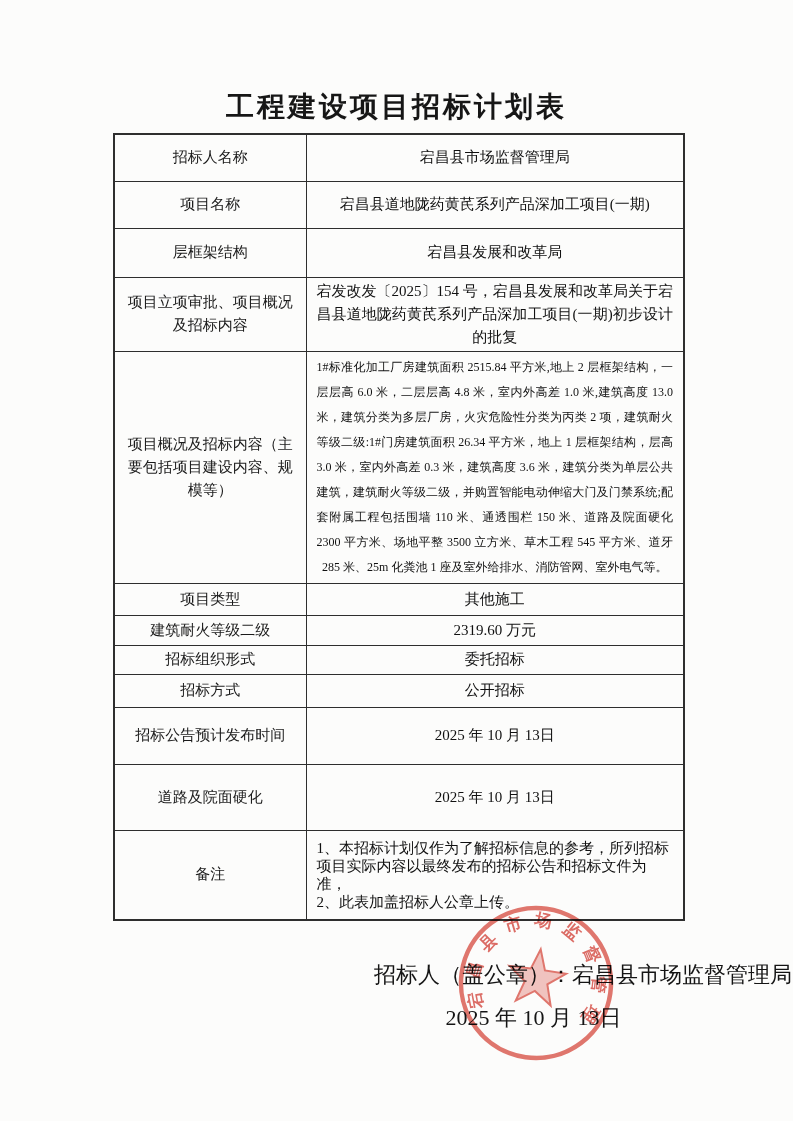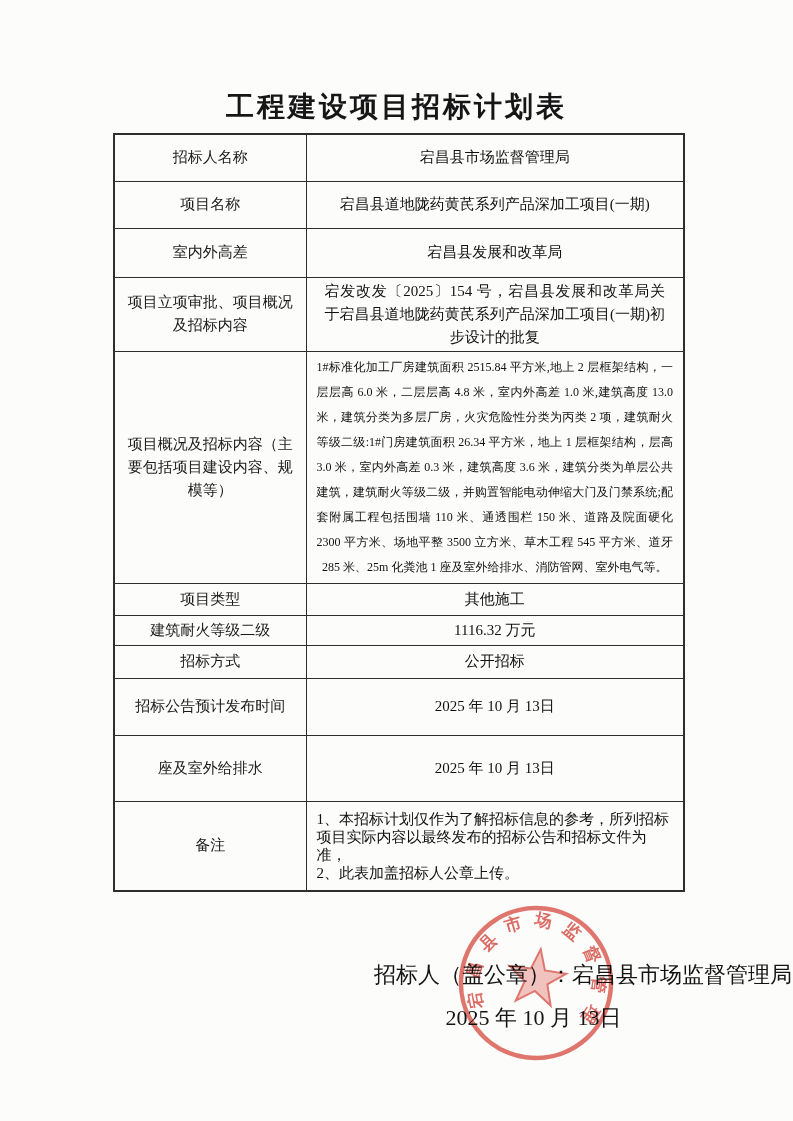--- a/index.html
+++ b/index.html
@@ -56,21 +56,21 @@
     text-align:justify;
     text-align-last:center;
     line-height:25px;
     font-size:12px;
     padding:3px 10px;
   }
   .value-cell.approval{
     text-align:justify;
     text-align-last:center;
     line-height:23px;
-    padding:2px 18px;
+    padding:2px 10px;
   }
   .value-cell.remarks{
     text-align:left;
     white-space:pre-line;
     line-height:18px;
     padding:4px 10px;
     vertical-align:middle;
   }
   tr.r1{height:47px;} tr.r2{height:47px;} tr.r3{height:49px;}
   tr.r4{height:69px;} tr.r5{height:226px;} tr.r6{height:32px;}
@@ -123,49 +123,53 @@
     <tbody>
       <tr class="r1">
         <td class="label-cell">招标人名称</td>
         <td class="value-cell">宕昌县市场监督管理局</td>
       </tr>
       <tr class="r2">
         <td class="label-cell">项目名称</td>
         <td class="value-cell">宕昌县道地陇药黄芪系列产品深加工项目(一期)</td>
       </tr>
       <tr class="r3">
-        <td class="label-cell">室内外高差</td>
+        <td class="label-cell">层框架结构</td>
         <td class="value-cell">宕昌县发展和改革局</td>
       </tr>
       <tr class="r4">
         <td class="label-cell">项目立项审批、项目概况及招标内容</td>
         <td class="value-cell approval">宕发改发〔2025〕154 号，宕昌县发展和改革局关于宕昌县道地陇药黄芪系列产品深加工项目(一期)初步设计的批复</td>
       </tr>
       <tr class="r5">
         <td class="label-cell">项目概况及招标内容（主要包括项目建设内容、规模等）</td>
         <td class="value-cell longtext">1#标准化加工厂房建筑面积 2515.84 平方米,地上 2 层框架结构，一层层高 6.0 米，二层层高 4.8 米，室内外高差 1.0 米,建筑高度 13.0 米，建筑分类为多层厂房，火灾危险性分类为丙类 2 项，建筑耐火等级二级:1#门房建筑面积 26.34 平方米，地上 1 层框架结构，层高 3.0 米，室内外高差 0.3 米，建筑高度 3.6 米，建筑分类为单层公共建筑，建筑耐火等级二级，并购置智能电动伸缩大门及门禁系统;配套附属工程包括围墙 110 米、通透围栏 150 米、道路及院面硬化 2300 平方米、场地平整 3500 立方米、草木工程 545 平方米、道牙 285 米、25m 化粪池 1 座及室外给排水、消防管网、室外电气等。</td>
       </tr>
       <tr class="r6">
         <td class="label-cell">项目类型</td>
         <td class="value-cell">其他施工</td>
       </tr>
       <tr class="r7">
         <td class="label-cell">建筑耐火等级二级</td>
-        <td class="value-cell">1116.32 万元</td>
+        <td class="value-cell">2319.60 万元</td>
+      </tr>
+      <tr class="r8">
+        <td class="label-cell">招标组织形式</td>
+        <td class="value-cell">委托招标</td>
       </tr>
       <tr class="r9">
         <td class="label-cell">招标方式</td>
         <td class="value-cell">公开招标</td>
       </tr>
       <tr class="r10">
         <td class="label-cell">招标公告预计发布时间</td>
         <td class="value-cell">2025 年 10 月 13日</td>
       </tr>
       <tr class="r11">
-        <td class="label-cell">座及室外给排水</td>
+        <td class="label-cell">道路及院面硬化</td>
         <td class="value-cell">2025 年 10 月 13日</td>
       </tr>
       <tr class="r12">
         <td class="label-cell">备注</td>
         <td class="value-cell remarks">1、本招标计划仅作为了解招标信息的参考，所列招标项目实际内容以最终发布的招标公告和招标文件为准，
 2、此表加盖招标人公章上传。</td>
       </tr>
     </tbody>
   </table>
 

